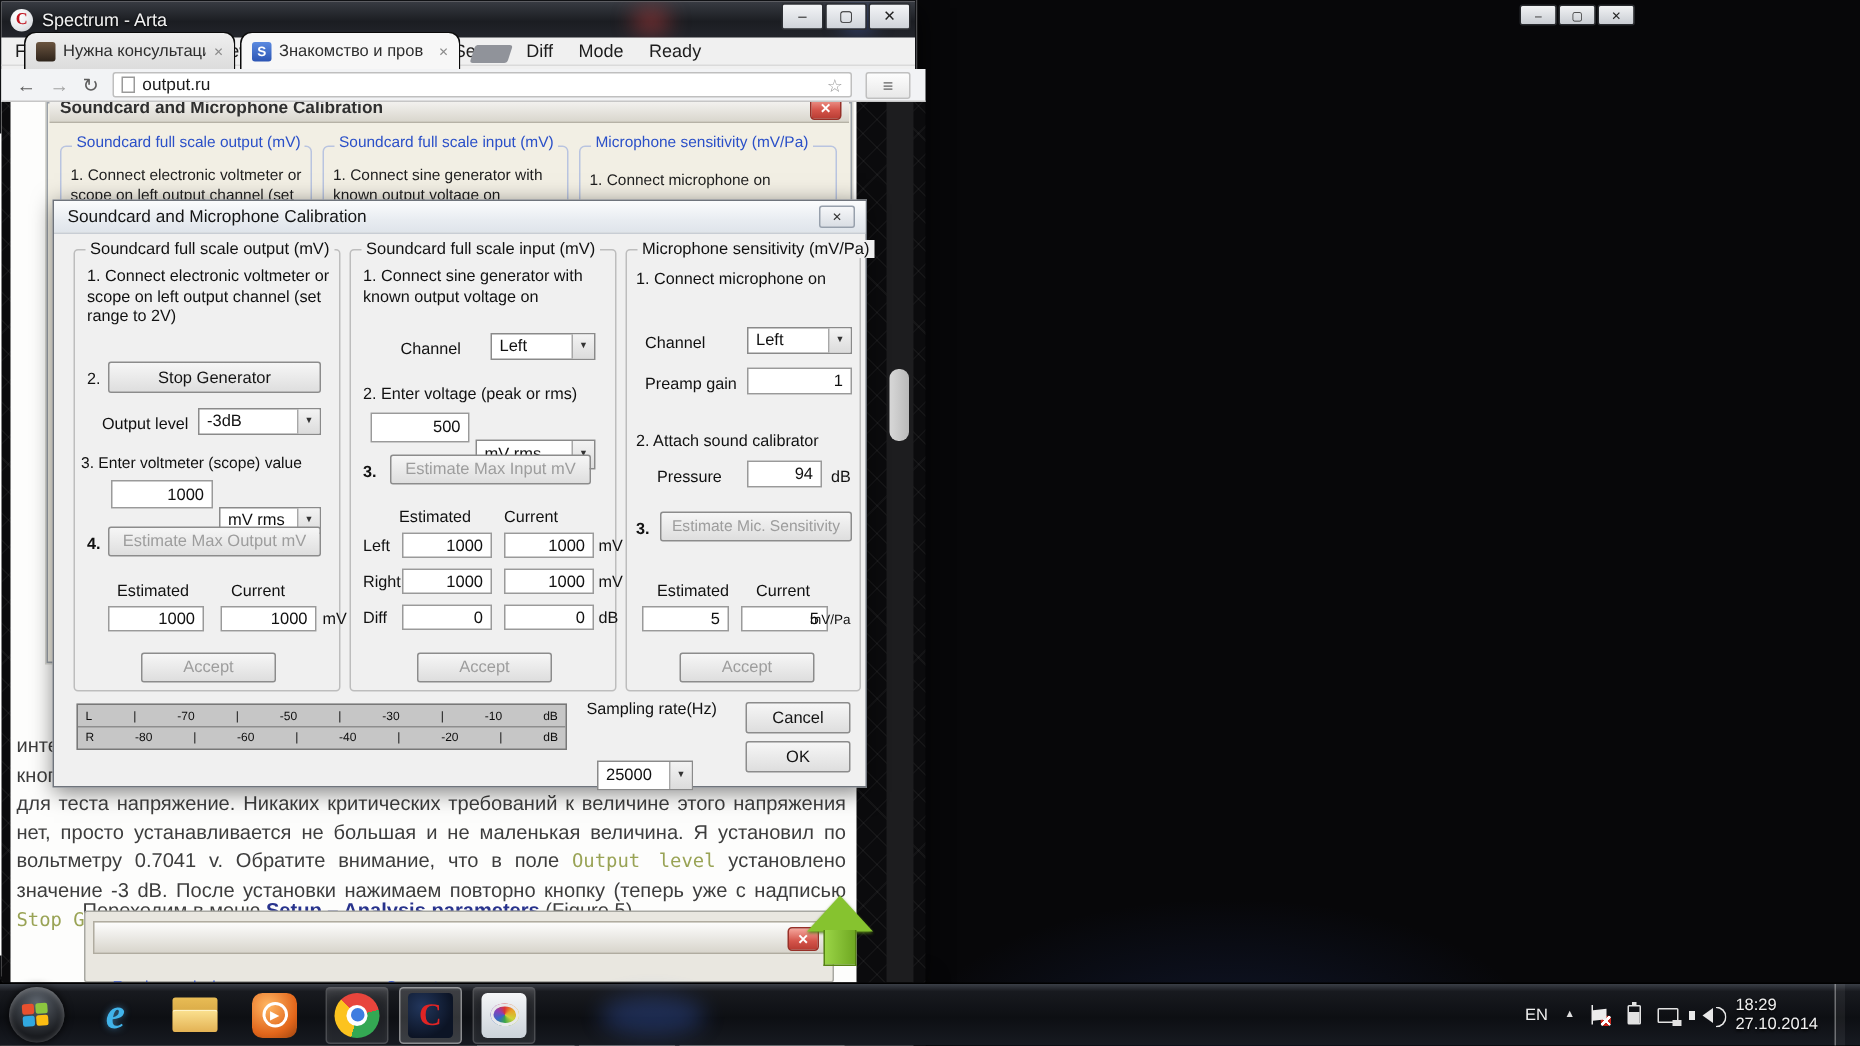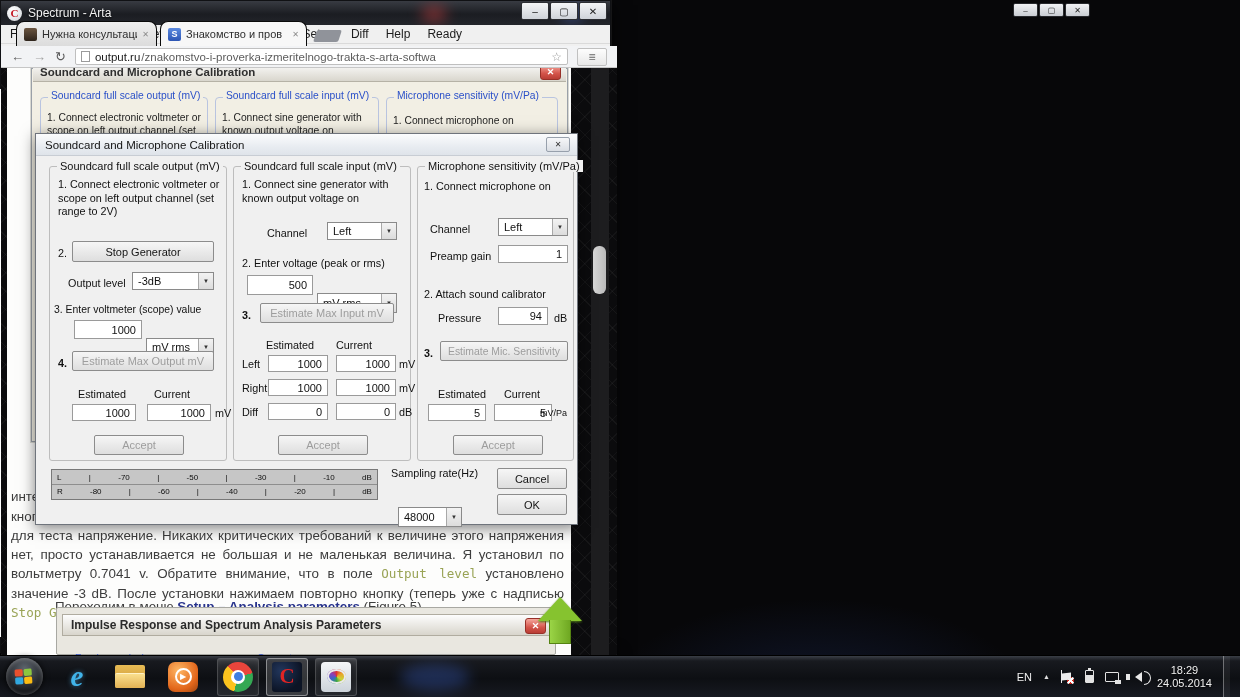--- a/index.html
+++ b/index.html
@@ -126,21 +126,21 @@
   .tflagbody{width:9px;height:7px;background:#ececec;transform:skewY(-6deg)}
   .tflagpole{width:1px;height:13px;background:#ececec}
   .tbadge{width:7px;height:7px;background:#c8281e;border-radius:2px;margin-left:-4px;margin-top:7px;background-image:linear-gradient(45deg,transparent 42%,#fff 42% 58%,transparent 58%),linear-gradient(-45deg,transparent 42%,#fff 42% 58%,transparent 58%)}
   .tbat{width:9px;height:13px;border:1px solid #e2e2e2;border-radius:1px;position:relative;background:linear-gradient(transparent 35%,#e2e2e2 35%)}
   .tbat:before{content:"";position:absolute;top:-3px;left:2px;width:3px;height:2px;background:#e2e2e2}
   .tnet{width:14px;height:10px;border:1px solid #e2e2e2;border-radius:1px;position:relative}
   .tnet:before{content:"";position:absolute;right:-3px;bottom:-3px;width:6px;height:4px;background:#e2e2e2}
   .tspk{width:0;height:0;border:5px solid transparent;border-right:7px solid #e8e8e8;position:relative}
   .tspk:before{content:"";position:absolute;left:-9px;top:-3px;width:4px;height:6px;background:#e8e8e8}
   .tspk:after{content:"";position:absolute;left:9px;top:-6px;width:6px;height:12px;border:1px solid #e8e8e8;border-left:none;border-radius:0 8px 8px 0}
-  .clock{text-align:center;line-height:13px;font-size:11px;text-shadow:0 1px 2px #000}
+  .clock{text-align:left;line-height:13px;font-size:11px;text-shadow:0 1px 2px #000}
   .showdesk{width:7px;height:42px;border-left:1px solid rgba(255,255,255,.35);background:rgba(255,255,255,.06)}
 </style>
 </head>
 <body>
 
 <div id="arta">
   <div class="tbar">
     <span class="glow" style="left:420px;top:4px;width:26px;height:18px;background:#c84040"></span>
     <span class="glow" style="left:560px;top:3px;width:22px;height:18px;background:#4a6ac8"></span>
     <span class="appico">C</span>
@@ -153,21 +153,21 @@
   </div>
   <div class="menu">
     <span>File</span>
     <span>Overlay</span>
     <span>Edit</span>
     <span>View</span>
     <span>Record</span>
     <span>Analysis</span>
     <span>Setup</span>
     <span>Diff</span>
-    <span>Help</span>
+    <span>Mode</span>
     <span>Ready</span>
   </div>
   <div class="tb1">
     <span class="tbtn">
         <span class="pageico"></span>
       </span>
     <span class="tbtn pressed">
         <span class="pole"></span>
         <span class="pennant"></span>
       </span>
@@ -407,21 +407,21 @@
         <span>|</span>
         <span>-40</span>
         <span>|</span>
         <span>-20</span>
         <span>|</span>
         <span>dB</span>
     </div>
   </div>
   <span class="stepp" style="left:355px;top:333px">Sampling rate(Hz)</span>
   <span class="dd7 a" style="left:362px;top:351px;width:64px;height:20px">
-      <span>48000</span>
+      <span>25000</span>
       <span class="arr">▼</span>
     </span>
   <span class="b3 a" style="left:461px;top:334px;width:70px;height:21px">Cancel</span>
   <span class="b3 a" style="left:461px;top:360px;width:70px;height:21px">OK</span>
 </div>
 
 <div id="chrome">
   <span class="a" style="right:150px;top:3px;display:flex;gap:1px">
     <span class="cwb">–</span>
     <span class="cwb">▢</span>
@@ -438,21 +438,20 @@
     <span class="tabx">✕</span>
   </div>
   <span class="a" style="left:315px;top:30px;width:25px;height:12px;background:#90939a;border-radius:2px;transform:skewX(-18deg)"></span>
   <div class="navbar">
     <span class="navg">←</span>
     <span class="navg fwd">→</span>
     <span class="navg">↻</span>
     <span class="urlbox">
       <span class="docico"></span>
       <span style="color:#1a1a1a;white-space:nowrap">output.ru</span>
-        <span style="color:#5c5c5c;white-space:nowrap;overflow:hidden;margin-left:-4px">/znakomstvo-i-proverka-izmeritelnogo-trakta-s-arta-softwa</span>
       <span class="star">☆</span>
     </span>
     <span class="mbtn">≡</span>
   </div>
   <div id="page">
     <div class="whitecol"></div>
 
     <div id="fig4">
       <div class="xtbar">
         <span>Soundcard and Microphone Calibration</span>
@@ -568,21 +567,20 @@
         </div>
       </div>
       <span class="xbtn" style="left:390px;top:340px;width:62px;height:21px;outline:1px dotted #666;outline-offset:-4px">Cancel</span>
       <span class="xbtn" style="left:464px;top:340px;width:62px;height:21px">OK</span>
     </div>
     <div class="figcap" style="left:31px;top:380px;width:535px">Figure 4</div>
     <p class="rus" style="left:10px;top:400px;width:553px"><span>Это меню предназначено для калибровки измерительного комплекса. Нас интересует только раздел </span><span class="code">Soundcard full scale output (mV)</span><span>. Здесь нажимаем кнопку </span><span class="code">Generate sinus (400Hz)</span><span> и устанавливаем на выходе усилителя необходимое для теста напряжение. Никаких критических требований к величине этого напряжения нет, просто устанавливается не большая и не маленькая величина. Я установил по вольтметру 0.7041 v. Обратите внимание, что в поле </span><span class="code">Output level</span><span> установлено значение -3 dB. После установки нажимаем повторно кнопку (теперь уже с надписью </span><span class="code">Stop Generator</span><span>) и закрываем окно.</span></p>
     <p class="rus" style="left:10px;top:529px;width:553px;text-indent:44px"><span>Переходим в меню </span><span class="p2link">Setup – Analysis parameters</span><span> (Figure 5).</span></p>
     <div id="fig5" style="left:55px;top:539px;width:500px;height:48px">
       <div class="f5bar">
-        <span>Impulse Response and Spectrum Analysis Parameters</span>
         <span class="redx" style="right:3px;top:3px">✕</span>
       </div>
       <span class="f5lbl" style="left:18px">Fourier analysis</span>
       <span class="f5lbl" style="left:200px">Current</span>
     </div>
     <div class="uparrow" style="left:537px;top:529px">
       <span class="uptri"></span>
       <span class="upstem"></span>
     </div>
     <div class="sbar">
@@ -640,17 +638,17 @@
         <span class="tflagbody"></span>
         <span class="tbadge"></span>
       </span>
     <span class="tbat"></span>
     <span class="tnet"></span>
     <span class="tico" style="margin-right:4px">
         <span class="tspk"></span>
       </span>
     <span class="clock">
       <span style="display:block">18:29</span>
-      <span style="display:block">24.05.2014</span>
+      <span style="display:block">27.10.2014</span>
     </span>
     <span class="showdesk"></span>
   </div>
 </div>
 
 </body></html>

